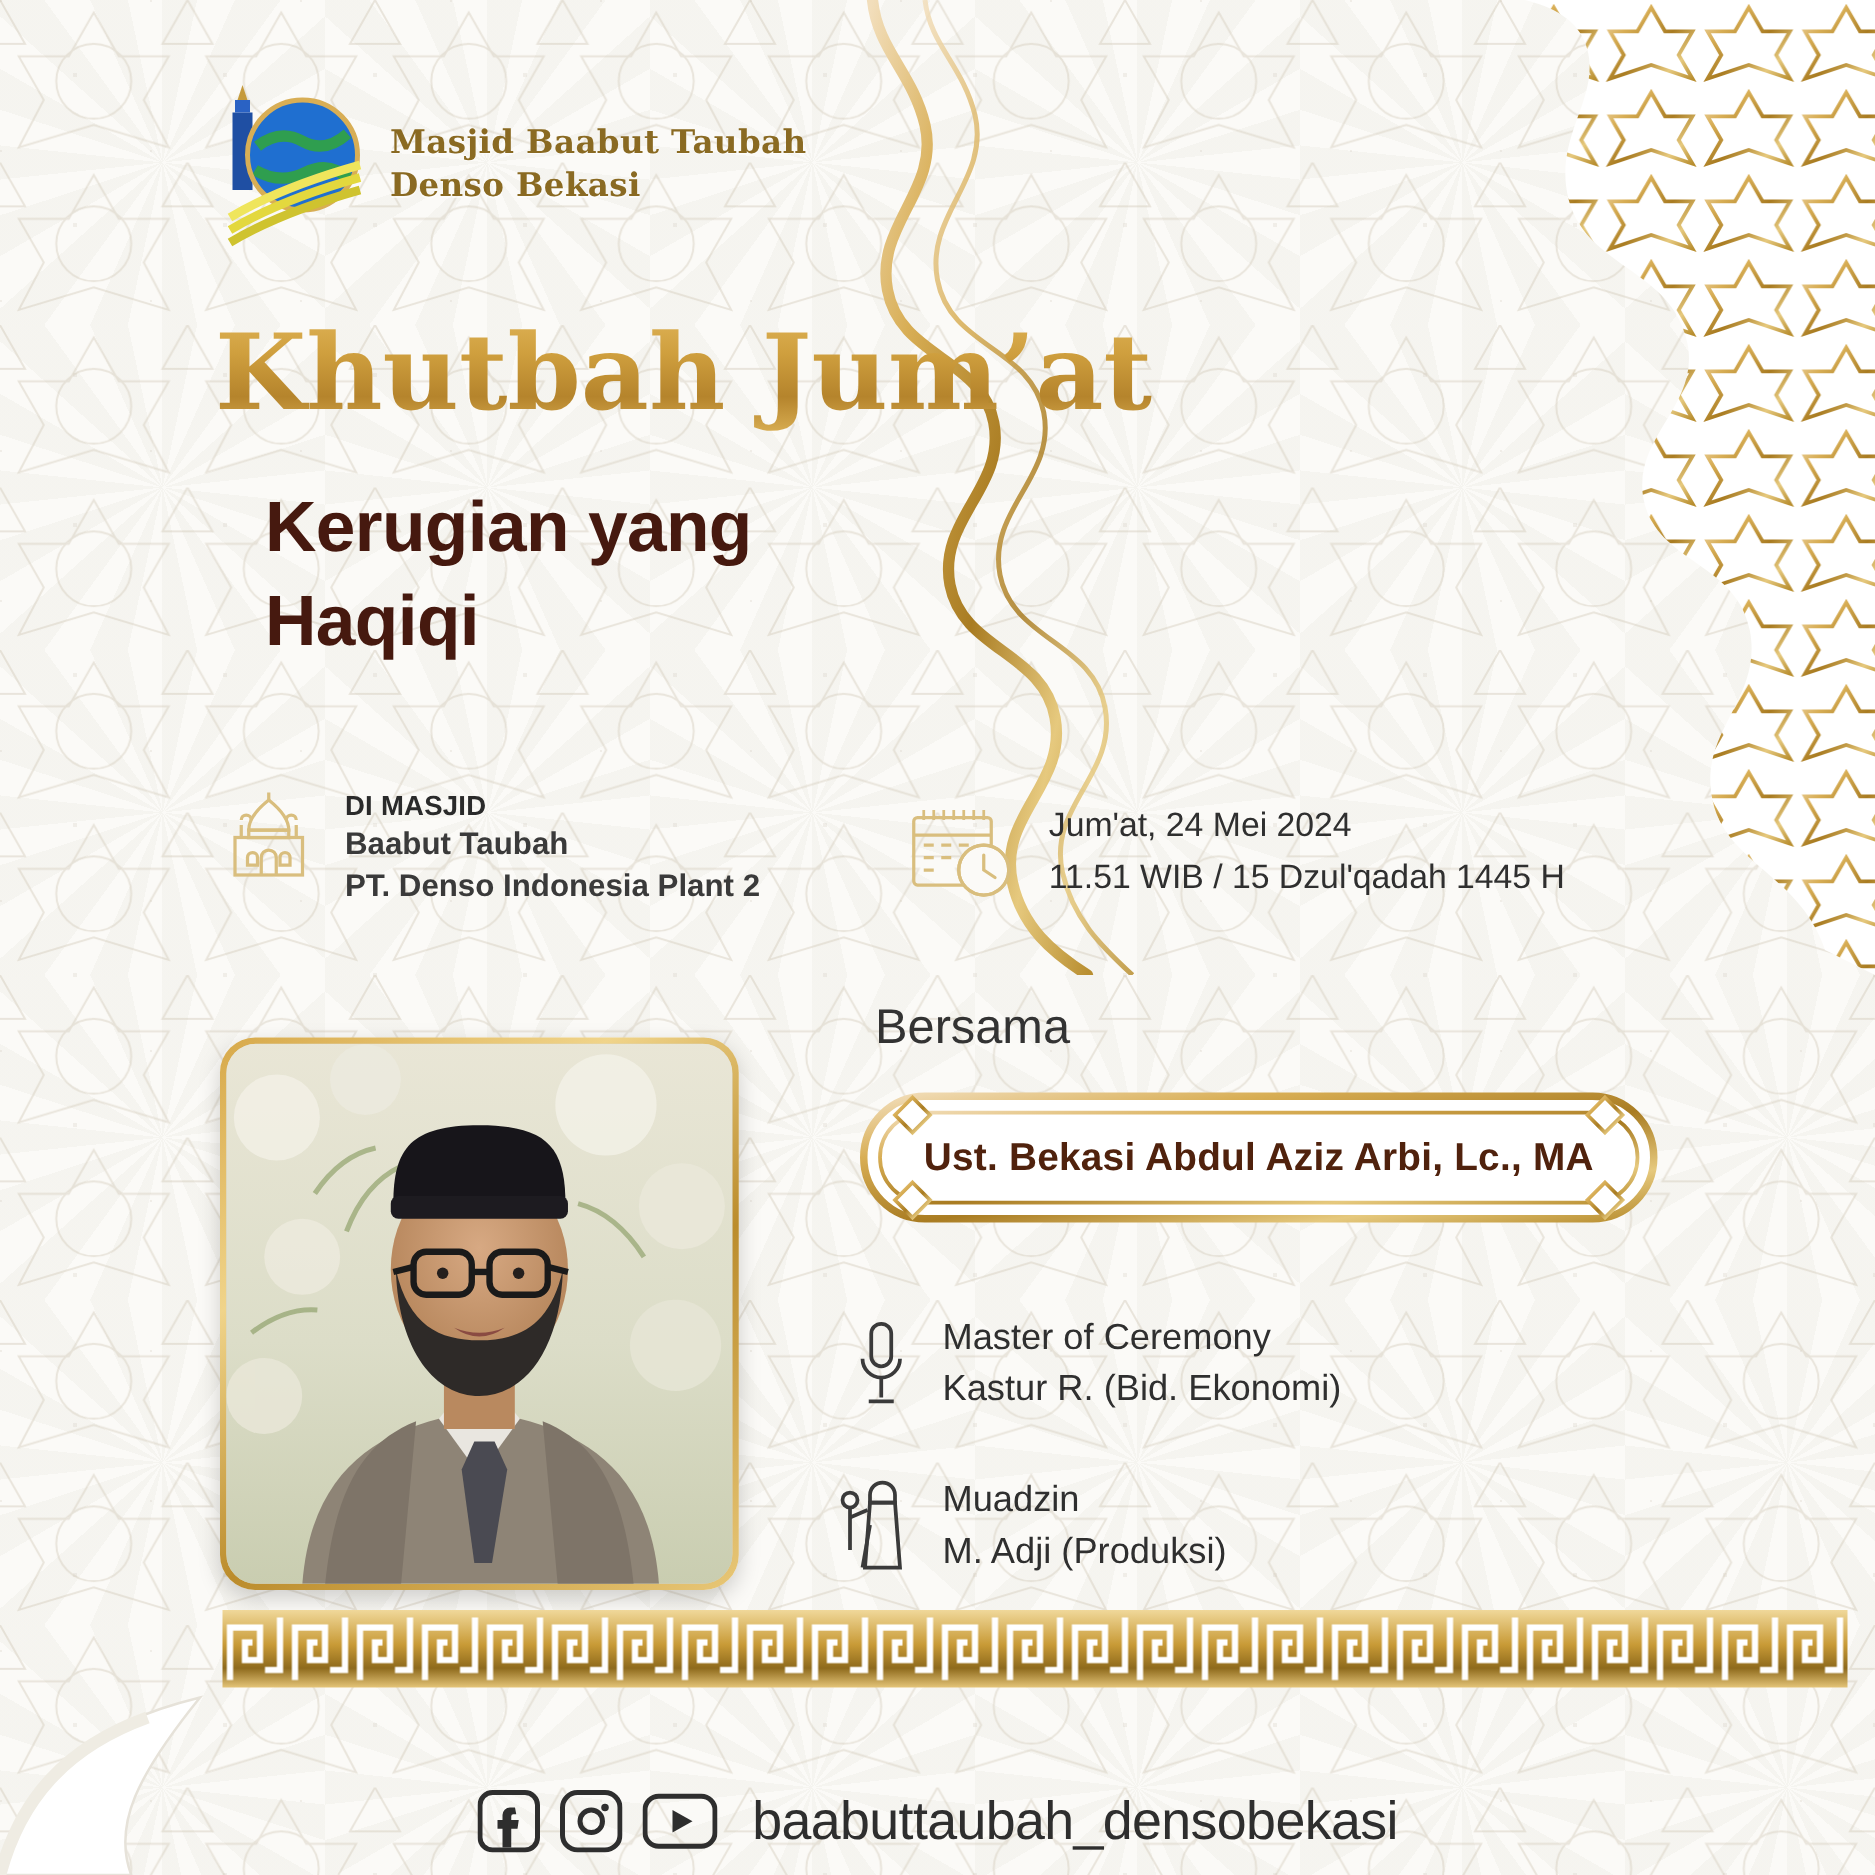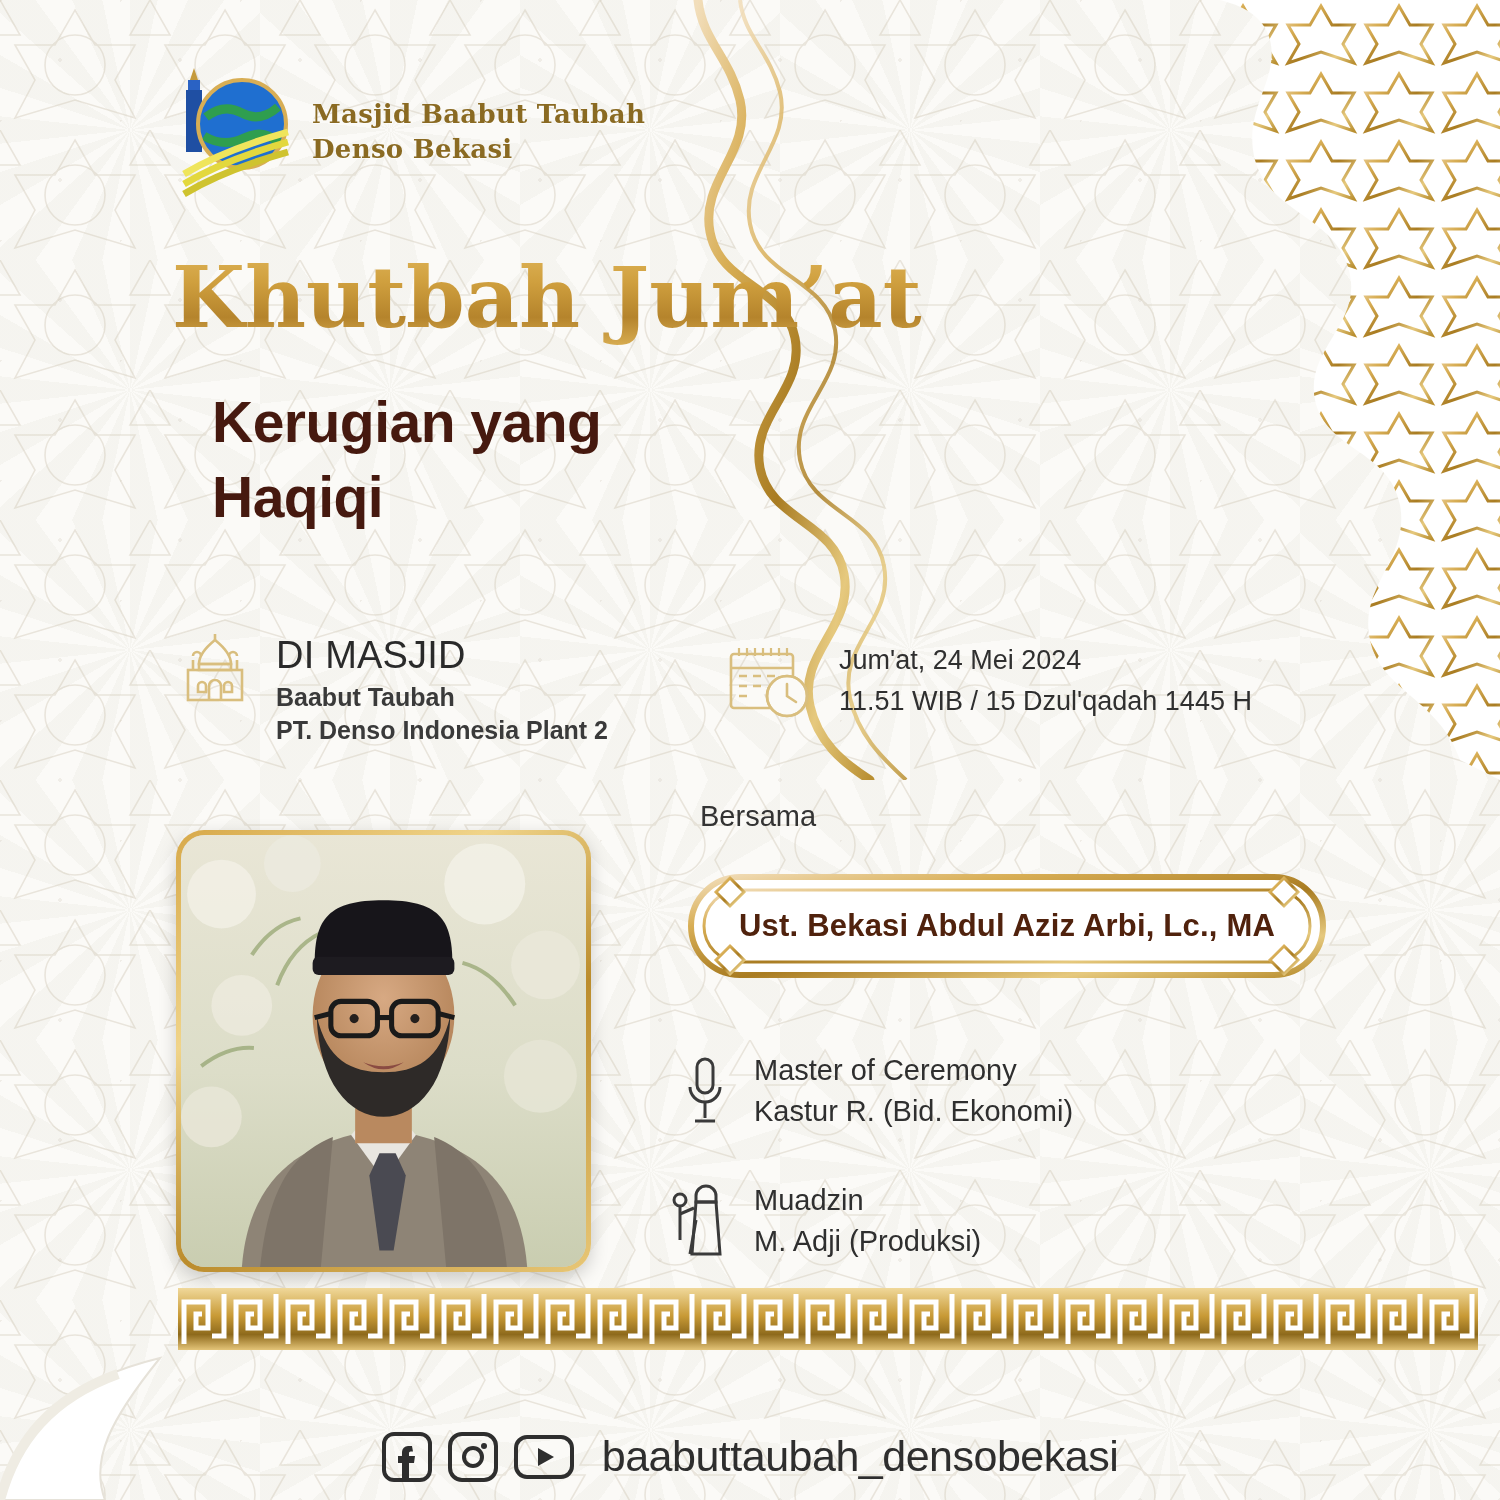--- a/index.html
+++ b/index.html
@@ -101,22 +101,22 @@
     position: absolute;
     left: 176px;
     top: 630px;
     display: flex;
     align-items: flex-start;
     gap: 22px;
   }
   .info-block.right { left: 725px; top: 640px; }
   .info-texts { line-height: 1.33; }
   .info-title {
-    font-size: 38px;
-    font-weight: normal;
+    font-size: 22px;
+    font-weight: bold;
     color: #2a2a2a;
     letter-spacing: .2px;
   }
   .info-line {
     font-size: 25px;
     color: #3a3a3a;
     font-weight: bold;
   }
   .info-line-lg {
     font-size: 27px;
@@ -143,21 +143,21 @@
     overflow: hidden;
     position: relative;
     background: #d8d4c4;
   }
 
   
   .bersama {
     position: absolute;
     left: 700px;
     top: 800px;
-    font-size: 29px;
+    font-size: 39px;
     color: #333;
   }
   .speaker-pill {
     position: absolute;
     left: 686px;
     top: 872px;
     width: 642px;
     height: 108px;
   }
   .speaker-name {
@@ -199,21 +199,21 @@
     background: linear-gradient(180deg,#f0d89a,#c89a36 45%,#8e6a1c 75%,#e4c478);
   }
 
   
   .social {
     position: absolute;
     left: 0;
     right: 0;
     top: 1432px;
     display: flex;
-    align-items: flex-start;
+    align-items: center;
     justify-content: center;
     gap: 16px;
   }
   .social-handle {
     font-size: 43px;
     color: #2e2e2e;
     letter-spacing: -0.5px;
     margin-left: 12px;
   }
 

